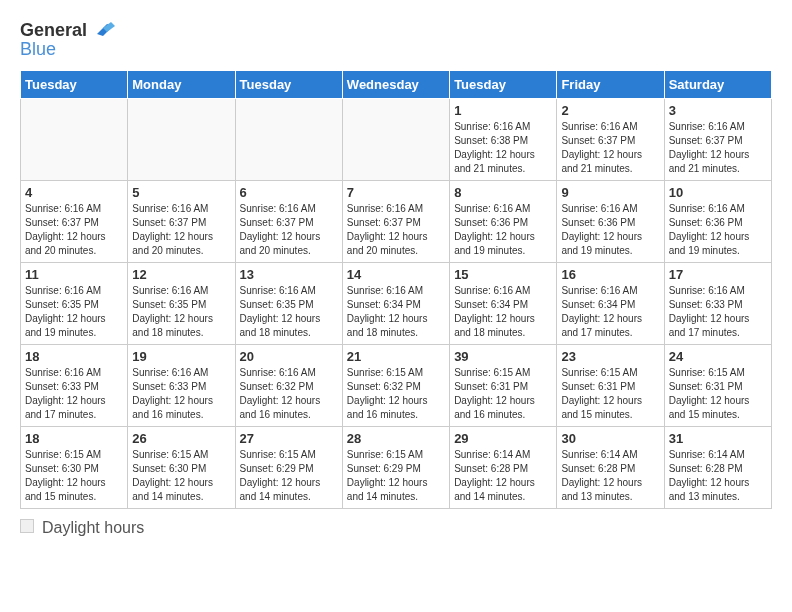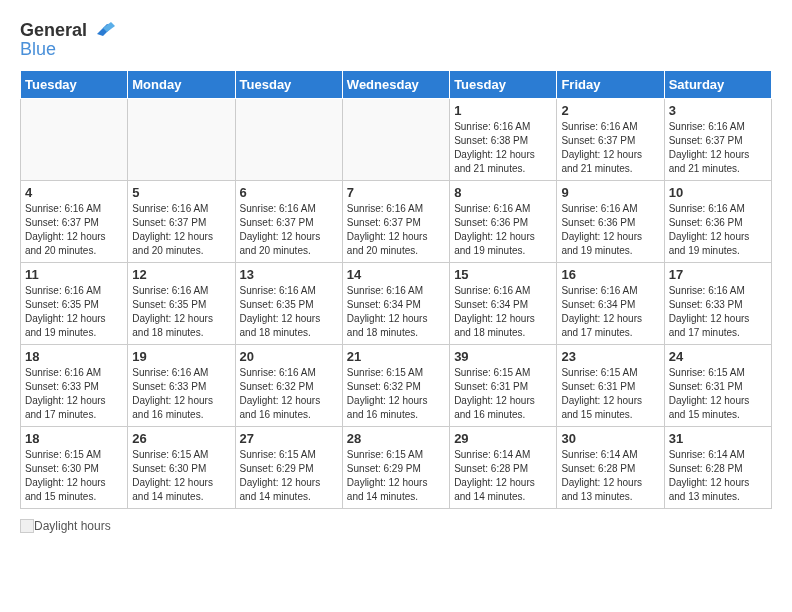--- a/index.html
+++ b/index.html
@@ -74,24 +74,25 @@
       color: #333;
       margin-bottom: 2px;
     }
     .day-info {
       font-size: 10px;
       line-height: 1.4;
       color: #333;
     }
     .footer {
       margin-top: 10px;
-      font-size: 12px;
+      font-size: 16px;
       color: #555;
       display: flex;
-      align-items: flex-end;
+      align-items: flex-start;
+      gap: 8px;
     }
     .footer-box {
       width: 14px;
       height: 14px;
       background: #f0f0f0;
       border: 1px solid #ccc;
       display: inline-block;
     }
   </style>
 </head>

